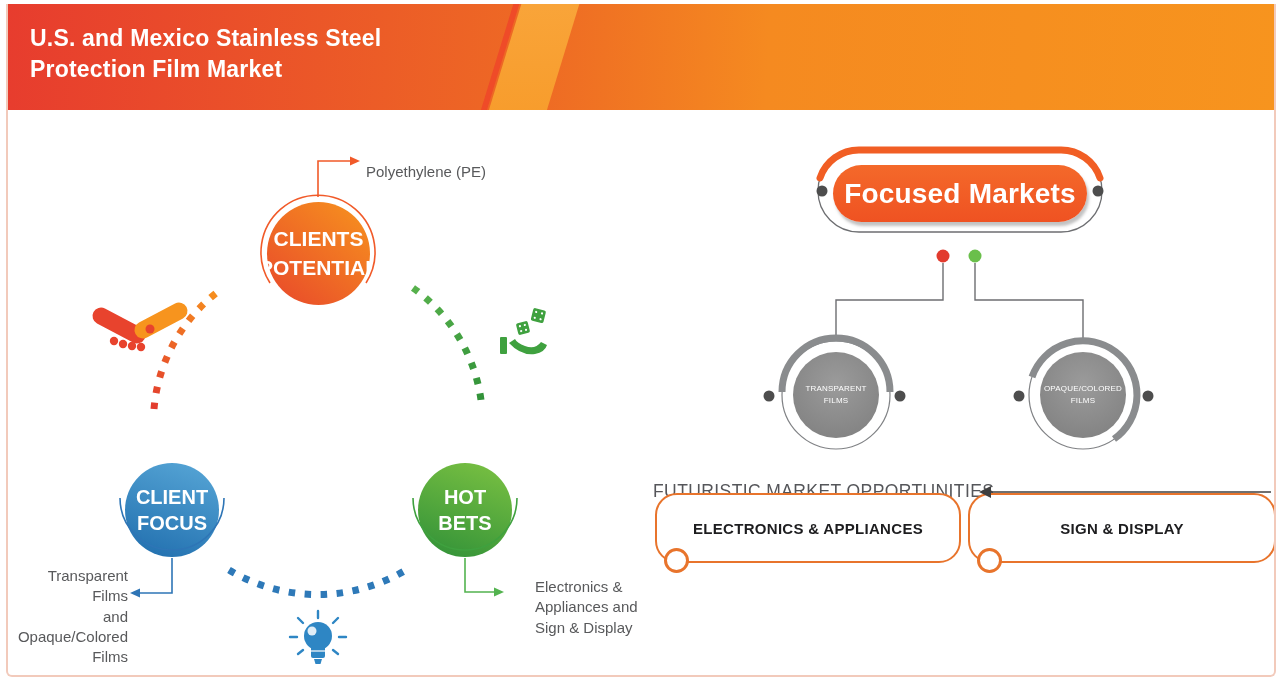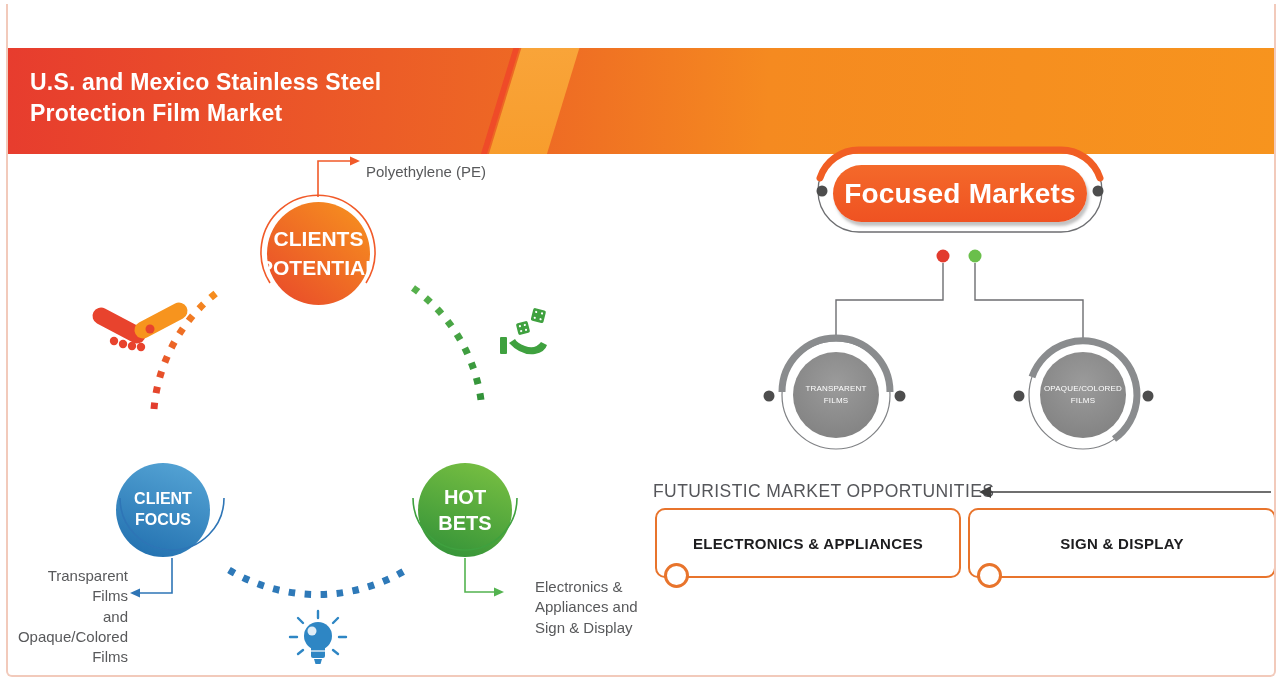--- a/index.html
+++ b/index.html
@@ -10,40 +10,39 @@
   .frame{
     position:absolute;left:6px;top:4px;right:4px;bottom:3px;
     border:2px solid #f2cabb;border-top:none;border-radius:0 0 6px 6px;
     pointer-events:none;
   }
   
   .header{
     position:absolute;left:6px;top:4px;right:4px;height:106px;
     background:linear-gradient(93deg,#e73c2e 0%,#ee6a24 42%,#f58a20 60%,#f7941e 100%);
     overflow:hidden;
-    margin-top:44px;
   }
   .slash-edge{position:absolute;top:-25px;left:489px;width:6px;height:170px;background:#ef4b28;transform:skewX(-17deg);}
   .slash{position:absolute;top:-25px;left:497px;width:58px;height:170px;background:linear-gradient(180deg,#f9a63c,#f79a28);transform:skewX(-17deg);}
   .header-title{
     position:absolute;left:24px;top:19px;color:#fff;font-weight:700;
     font-size:23px;line-height:1.33;white-space:pre-line;letter-spacing:.2px;
   }
   .header-sub{
     position:absolute;left:580px;top:23px;color:#fff;
     font-size:18.5px;line-height:1.42;white-space:pre-line;
   }
   
   .node{
     position:absolute;border-radius:50%;display:flex;align-items:center;justify-content:center;
     text-align:center;color:#fff;font-weight:600;white-space:pre-line;
   }
   #node-clients{left:267px;top:202px;width:103px;height:103px;font-size:21px;line-height:1.35;
     background:linear-gradient(220deg,#f7941e,#e8472b);}
-  #node-focus{left:116px;top:463px;width:94px;height:94px;font-size:16px;line-height:1.3;
+  #node-focus{left:125px;top:463px;width:94px;height:94px;font-size:20px;line-height:1.3;
     background:linear-gradient(200deg,#58a7d7,#1f6dad);}
   #node-hotbets{left:418px;top:463px;width:94px;height:94px;font-size:20px;line-height:1.3;
     background:linear-gradient(200deg,#7cc242,#2f9038);}
   .callout{position:absolute;color:#58595b;font-size:15px;line-height:1.35;white-space:pre-line;margin-top:11px;}
   #callout-pe{left:366px;top:151px;}
   #callout-films{left:8px;top:555px;width:120px;text-align:right;}
   #callout-electronics{left:535px;top:566px;}
   
   .pill{
     position:absolute;left:833px;top:165px;width:254px;height:57px;border-radius:29px;
@@ -54,21 +53,21 @@
   .gray-node{
     position:absolute;width:86px;height:86px;border-radius:50%;
     background:radial-gradient(circle at 50% 38%,#9b9b9b,#7d7d7d);
     display:flex;align-items:center;justify-content:center;text-align:center;
     color:#fff;font-size:8px;line-height:1.45;white-space:pre-line;letter-spacing:.2px;
   }
   #gray-left{left:793px;top:352px;}
   #gray-right{left:1040px;top:352px;}
   .opp-heading{position:absolute;left:653px;top:481px;font-size:17.5px;color:#55565a;letter-spacing:.4px;}
   .opp-box{
-    position:absolute;top:508px;height:66px;border:2px solid #e8742c;border-radius:10px;background:#fff;
+    position:absolute;top:493px;height:66px;border:2px solid #e8742c;border-radius:22px;background:#fff;
     display:flex;align-items:center;justify-content:center;font-weight:700;font-size:15px;color:#1d1d1f;
     letter-spacing:.3px;
   }
   #opp-1{left:655px;width:302px;}
   #opp-2{left:968px;width:304px;}
   .opp-ring{
     position:absolute;left:7px;bottom:-12px;width:19px;height:19px;
     border:3px solid #e8742c;border-radius:50%;background:#fff;
   }
   .overlay{position:absolute;left:0;top:0;pointer-events:none;}

